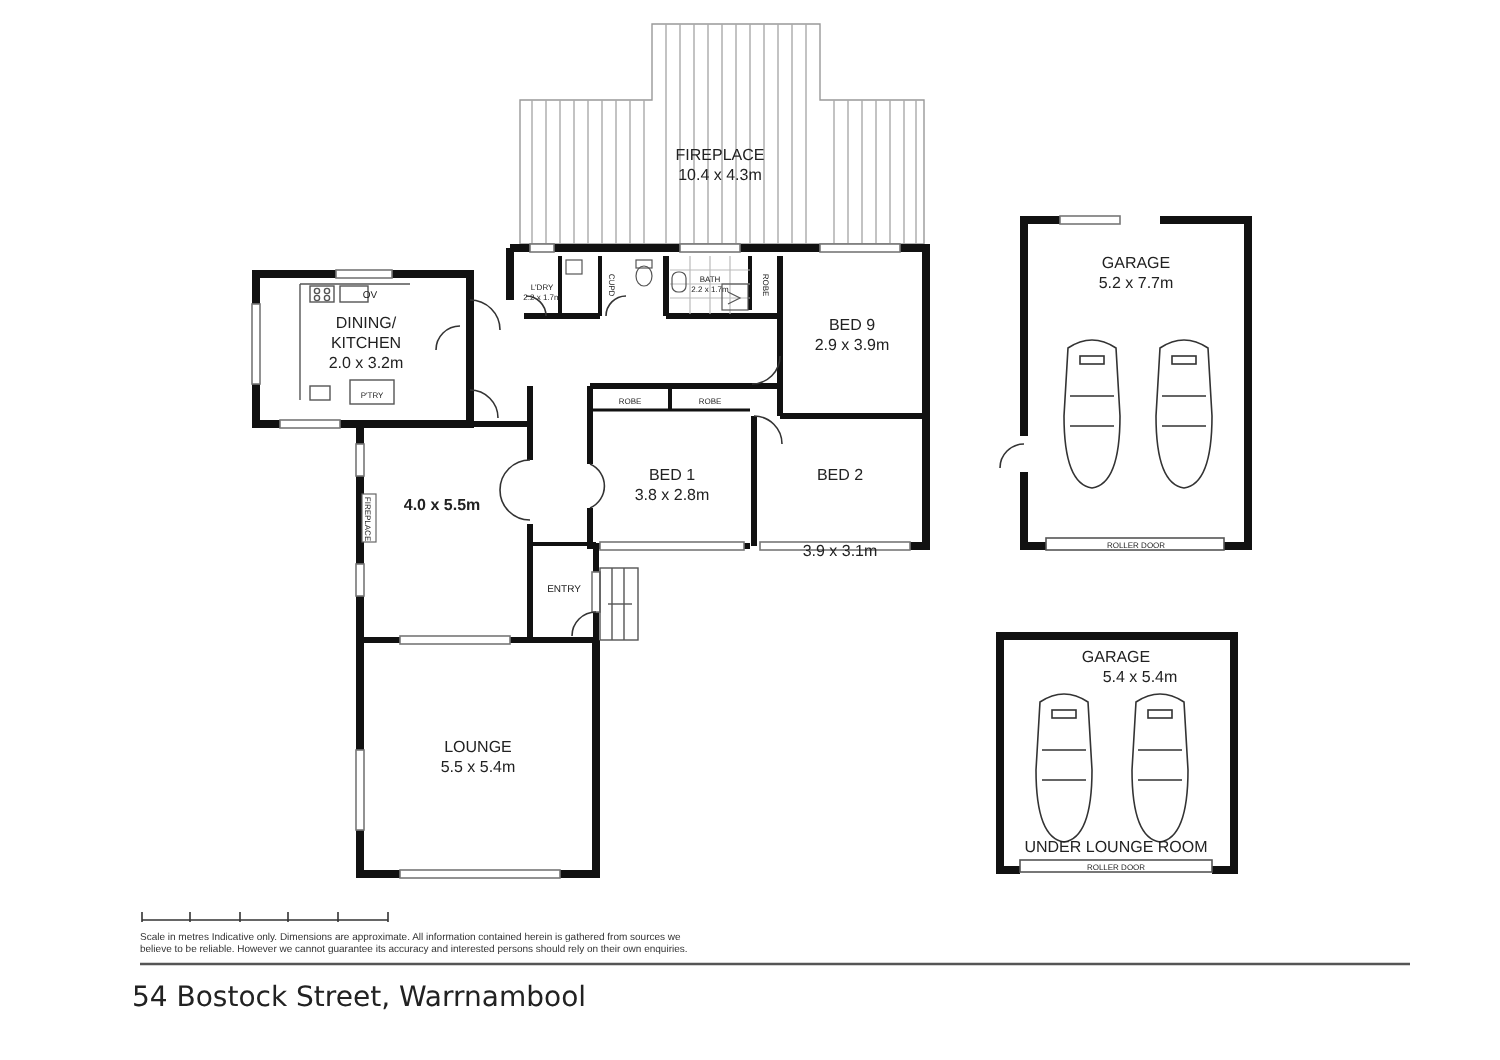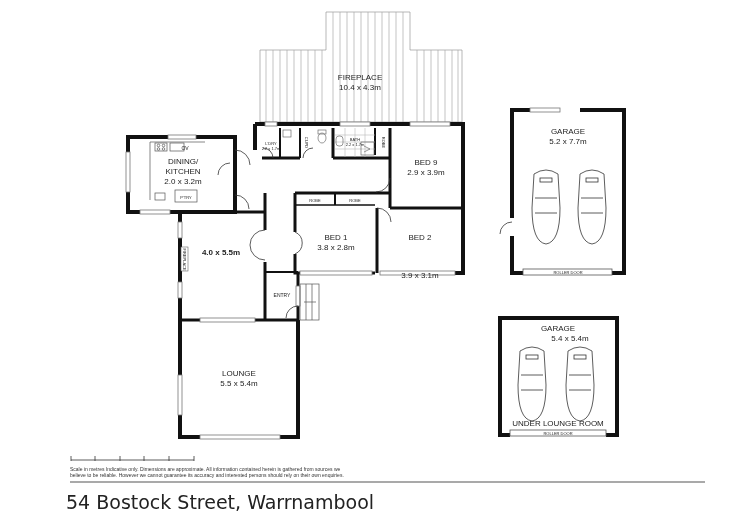--- a/index.html
+++ b/index.html
@@ -1,21 +1,21 @@
 <!DOCTYPE html>
 <html><head>
 <meta charset="utf-8">
 <style>
   html, body { margin:0; padding:0; background:#ffffff; }
   body { width:750px; height:530px; position:relative; overflow:hidden; font-family:"Liberation Sans", sans-serif; color:#222; }
   .lbl { position:absolute; text-align:center; font-size:8px; line-height:10px; color:#222; white-space:nowrap; transform:translateX(-50%); }
   .tiny { font-size:4px; line-height:5px; }
   .small { font-size:5px; line-height:6px; }
   svg { position:absolute; left:0; top:0; }
-  .address { position:absolute; left:66px; top:491px; font-family:"DejaVu Sans", sans-serif; font-size:19px; color:#222; }
+  .address { position:absolute; left:66px; top:491px; font-family:"DejaVu Sans", sans-serif; font-size:14px; color:#222; }
   .disc { position:absolute; left:70px; top:466px; font-size:5px; line-height:6px; color:#333; width:300px; }
 </style>
 </head>
 <body>
 
 <svg width="750" height="530" viewBox="0 0 750 530">
 
   <g stroke="#999" stroke-width="0.7" fill="none">
     <path d="M260 50 L326 50 L326 12 L410 12 L410 50 L462 50 L462 122 L260 122 Z" fill="#fff"></path>
     <g stroke="#aaa">

